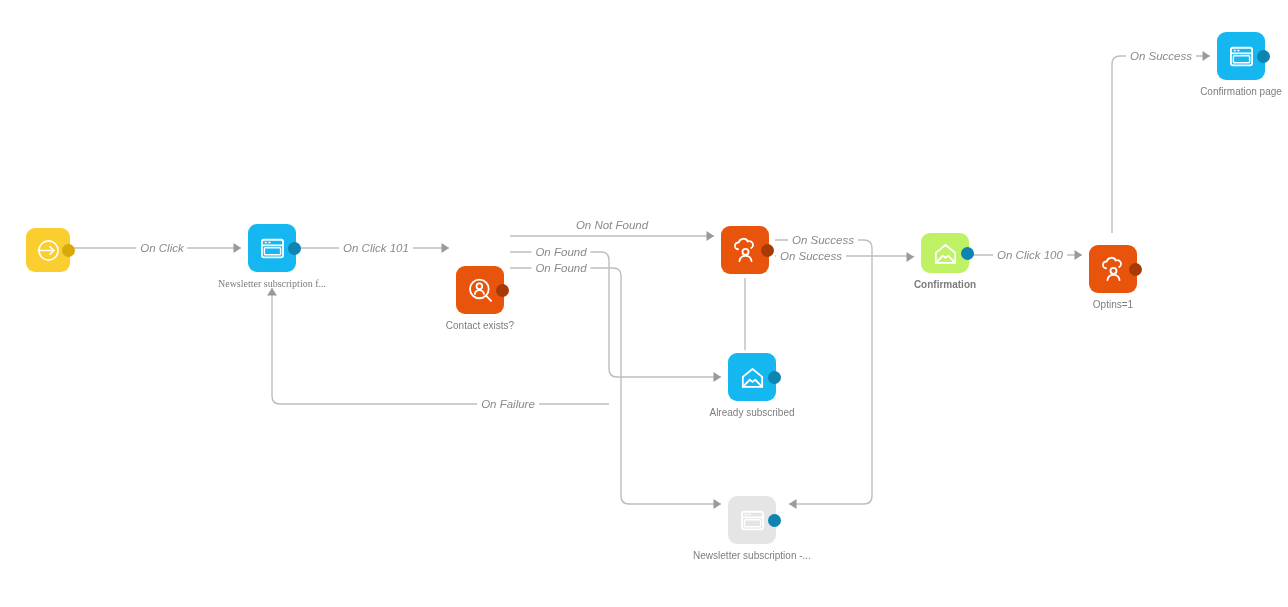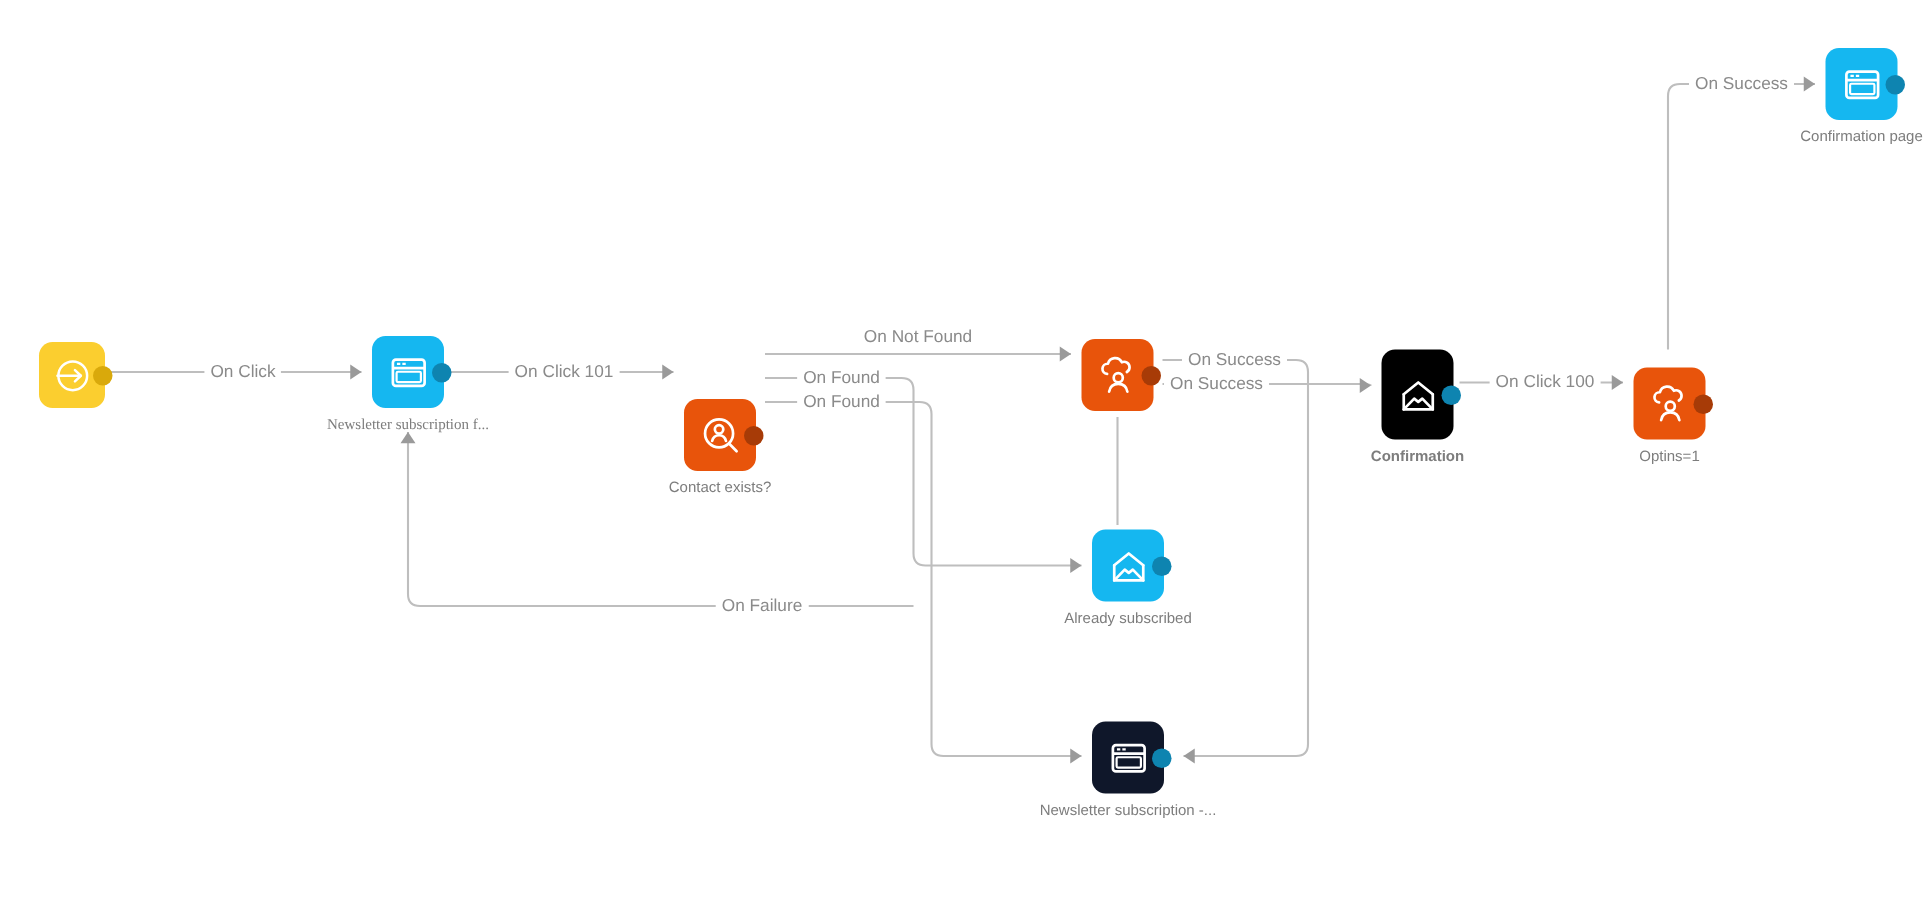--- a/index.html
+++ b/index.html
@@ -49,20 +49,21 @@
   }
   .edge-label {
     position: absolute;
     transform: translate(-50%, -50%);
     background: #ffffff;
     padding: 0 4px;
     white-space: nowrap;
     font-size: 11.5px;
     color: #8a8a8a;
     font-family: "Liberation Sans", sans-serif;
+    font-style: italic;
   }
 </style>
 </head>
 <body>
 
 <div id="canvas">
   <svg id="edge-layer" viewBox="0 0 1288 607" width="1288" height="607">
       <path d="M 74 248 L 241 248" fill="none" stroke="#BEBEBE" stroke-width="1.4"></path>
       <polygon points="241,248 233.5,243 233.5,253" fill="#9A9A9A"></polygon>
       <path d="M 300 248 L 449 248" fill="none" stroke="#BEBEBE" stroke-width="1.4"></path>
@@ -147,34 +148,34 @@
         <span>
           <svg width="27" height="27" viewBox="0 0 24 24" fill="none" stroke="#ffffff" stroke-width="1.6" stroke-linecap="round" stroke-linejoin="round">
       <path d="M3.4 11.4 12 4.4l8.6 7"></path>
       <path d="M3.4 11.4v9h17.2v-9"></path>
       <path d="M3.4 20.4 9.6 14 12 15.9 14.4 14l6.2 6.4"></path>
           </svg>
         </span>
         <span class="port out" style="background: rgb(14, 132, 176);"></span>
         <span class="node-label" style="color: rgb(125, 125, 125);">Already subscribed</span>
       </div>
-      <div class="node" style="left: 728px; top: 481px; width: 48px; height: 48px; background: #0f172a;">
+      <div class="node" style="left: 728px; top: 496px; width: 48px; height: 48px; background: #e5e5e5;">
         <span>
           <svg width="27" height="27" viewBox="0 0 24 24" fill="none" stroke="#ffffff" stroke-width="1.6" stroke-linejoin="round">
       <rect x="2.6" y="4.2" width="18.8" height="15.6" rx="1.8"></rect>
       <line x1="2.6" y1="9.2" x2="21.4" y2="9.2"></line>
       <line x1="5" y1="6.7" x2="7" y2="6.7" stroke-width="1.3"></line>
       <line x1="8.2" y1="6.7" x2="10.2" y2="6.7" stroke-width="1.3"></line>
       <rect x="4.8" y="11.4" width="14.4" height="6.2" rx="0.8" stroke-width="1.3"></rect>
           </svg>
         </span>
         <span class="port out" style="background: rgb(14, 132, 176);"></span>
         <span class="node-label" style="color: rgb(125, 125, 125);">Newsletter subscription -...</span>
       </div>
-      <div class="node" style="left: 921px; top: 233px; width: 48px; height: 60px; background: #000000; font-weight: bold;">
+      <div class="node" style="left: 921px; top: 233px; width: 48px; height: 40px; background: #bef264; font-weight: bold;">
         <span>
           <svg width="27" height="27" viewBox="0 0 24 24" fill="none" stroke="#ffffff" stroke-width="1.6" stroke-linecap="round" stroke-linejoin="round">
       <path d="M3.4 11.4 12 4.4l8.6 7"></path>
       <path d="M3.4 11.4v9h17.2v-9"></path>
       <path d="M3.4 20.4 9.6 14 12 15.9 14.4 14l6.2 6.4"></path>
           </svg>
         </span>
         <span class="port out" style="background: rgb(14, 132, 176);"></span>
         <span class="node-label" style="color: rgb(125, 125, 125);">Confirmation</span>
       </div>

